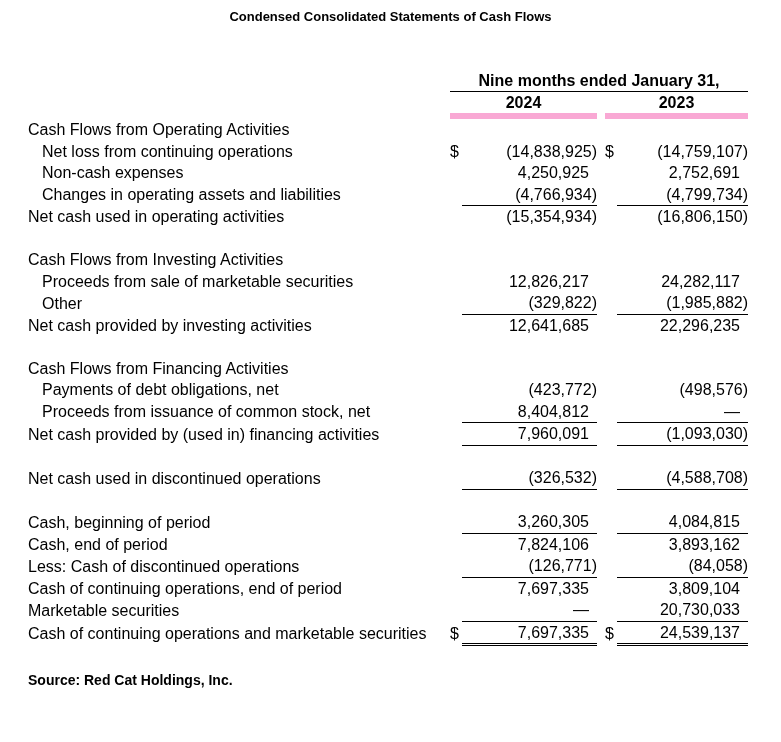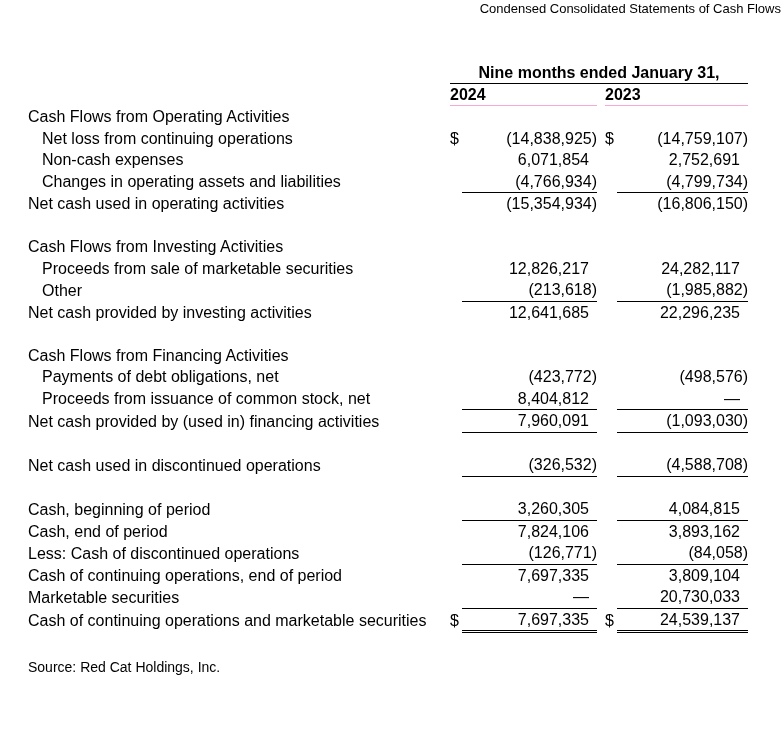--- a/index.html
+++ b/index.html
@@ -10,23 +10,23 @@
   .page {
     width: 781px;
     height: 742px;
     background: #ffffff;
     color: #000000;
     font-family: "Liberation Sans", "DejaVu Sans", sans-serif;
     overflow: hidden;
     position: relative;
   }
   .title {
-    padding-top: 1px;
-    text-align: right;
-    font-weight: normal;
+    padding-top: 9px;
+    text-align: center;
+    font-weight: bold;
     font-size: 13px;
     line-height: 16px;
   }
   table.cashflow {
     border-collapse: collapse;
     table-layout: fixed;
     margin: 45px 0 0 28px;
     width: 720px;
     font-size: 16px;
   }
@@ -45,36 +45,37 @@
     text-align: left;
   }
   thead td { height: 21px; line-height: 21px; }
   .period-hdr {
     font-weight: bold;
     text-align: center;
     border-bottom: 1px solid #000;
   }
   .year-hdr {
     font-weight: bold;
-    text-align: left;
-    border-bottom: 1px solid #f9a8d4;
+    text-align: center;
+    border-bottom: 6px solid #f9a8d4;
   }
   .lbl { overflow: hidden; }
   .indent { padding-left: 14px; }
   .dollar { text-align: left; }
   .val {
     text-align: right;
     padding-right: 8px;
   }
   .neg { margin-right: -8px; }
   .rule  { border-bottom: 1px solid #000; }
   .drule { border-bottom: 3px double #000; }
   .source {
     margin: 26px 0 0 28px;
     font-size: 14px;
+    font-weight: bold;
   }
 </style>
 </head>
 <body>
 
 <div class="page">
 
   <div class="title">Condensed Consolidated Statements of Cash Flows</div>
 
   <table class="cashflow">
@@ -111,21 +112,21 @@
           <td class="lbl indent">Net loss from continuing operations</td>
           <td class="dollar">$</td>
           <td class="val"><span class="neg">(14,838,925)</span></td>
           <td></td>
           <td class="dollar">$</td>
           <td class="val"><span class="neg">(14,759,107)</span></td>
         </tr>
         <tr>
           <td class="lbl indent">Non-cash expenses</td>
           <td class="dollar"></td>
-          <td class="val">6,071,854</td>
+          <td class="val">4,250,925</td>
           <td></td>
           <td class="dollar"></td>
           <td class="val">2,752,691</td>
         </tr>
         <tr>
           <td class="lbl indent">Changes in operating assets and liabilities</td>
           <td class="dollar"></td>
           <td class="val rule"><span class="neg">(4,766,934)</span></td>
           <td></td>
           <td class="dollar"></td>
@@ -154,21 +155,21 @@
           <td class="lbl indent">Proceeds from sale of marketable securities</td>
           <td class="dollar"></td>
           <td class="val">12,826,217</td>
           <td></td>
           <td class="dollar"></td>
           <td class="val">24,282,117</td>
         </tr>
         <tr>
           <td class="lbl indent">Other</td>
           <td class="dollar"></td>
-          <td class="val rule"><span class="neg">(213,618)</span></td>
+          <td class="val rule"><span class="neg">(329,822)</span></td>
           <td></td>
           <td class="dollar"></td>
           <td class="val rule"><span class="neg">(1,985,882)</span></td>
         </tr>
         <tr>
           <td class="lbl">Net cash provided by investing activities</td>
           <td class="dollar"></td>
           <td class="val">12,641,685</td>
           <td></td>
           <td class="dollar"></td>

